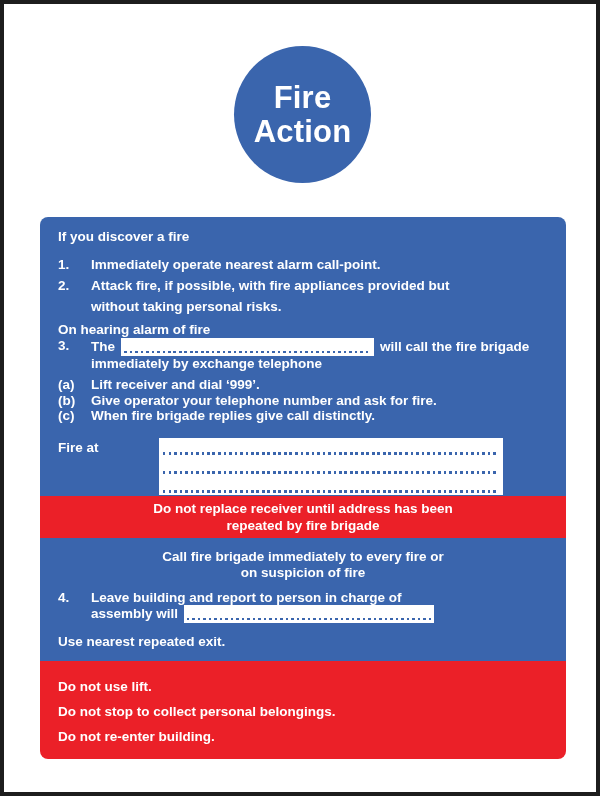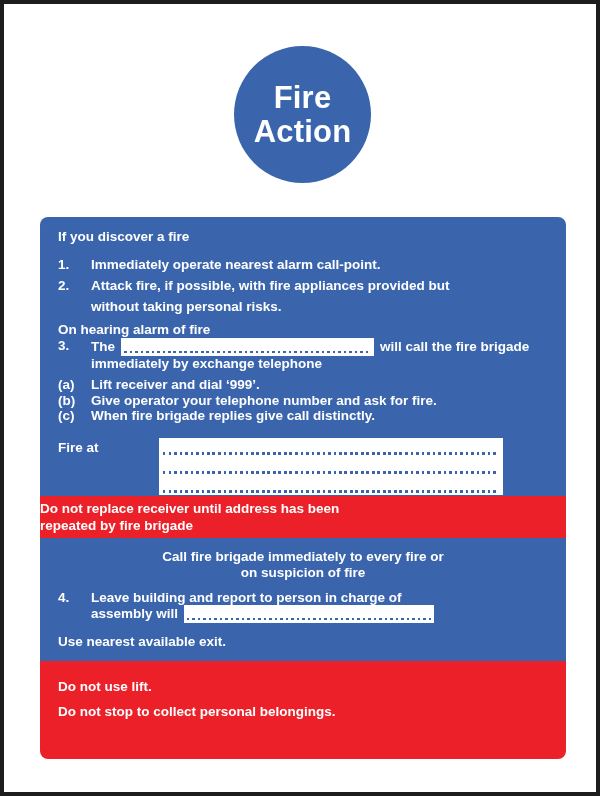--- a/index.html
+++ b/index.html
@@ -24,21 +24,21 @@
   }
   
   .panel{
     position:absolute;left:36px;top:213px;width:526px;height:542px;
     border-radius:8px;overflow:hidden;font-size:13.5px;
   }
   .sec{box-sizing:border-box;width:100%;}
   .sec-blue{background:var(--blue);}
   .sec-red{background:var(--red);}
   .sec1{height:279px;padding:12px 18px 0;}
-  .band{height:42px;display:flex;flex-direction:column;align-items:flex-start;justify-content:center;text-align:center;line-height:17px;}
+  .band{height:42px;display:flex;flex-direction:column;align-items:center;justify-content:center;text-align:center;line-height:17px;}
   .sec2{height:123px;padding:11px 18px 16px;}
   .sec3{height:98px;padding:13px 18px 0;}
 
   .hd{line-height:16px;}
   .list12{margin-top:9px;line-height:21px;}
   .hd2{margin-top:5px;line-height:16px;}
   .item3{margin-top:0;line-height:16px;}
   .abc{margin-top:5px;line-height:15.5px;}
   .li{display:flex;}
   .li .num{flex:0 0 33px;}
@@ -136,22 +136,23 @@
 
     <div class="sec sec-blue sec2">
       <div class="centered">
         <span>Call fire brigade immediately to every fire or</span><br>
         <span>on suspicion of fire</span>
       </div>
       <div class="li item4">
         <span class="num">4.</span>
         <span class="txt"><span>Leave building and report to person in charge of</span><br><span class="line2"><span>assembly will</span><span class="blank blank-assembly"></span></span></span>
       </div>
-      <div class="exit-note">Use nearest available exit.</div>
+      <div class="exit-note">Use nearest repeated exit.</div>
     </div>
 
     <div class="sec sec-red sec3">
       <div class="proh-line">Do not use lift.</div>
       <div class="proh-line">Do not stop to collect personal belongings.</div>
+      <div class="proh-line">Do not re-enter building.</div>
     </div>
 
   </div>
 </div>
 
 </body></html>

